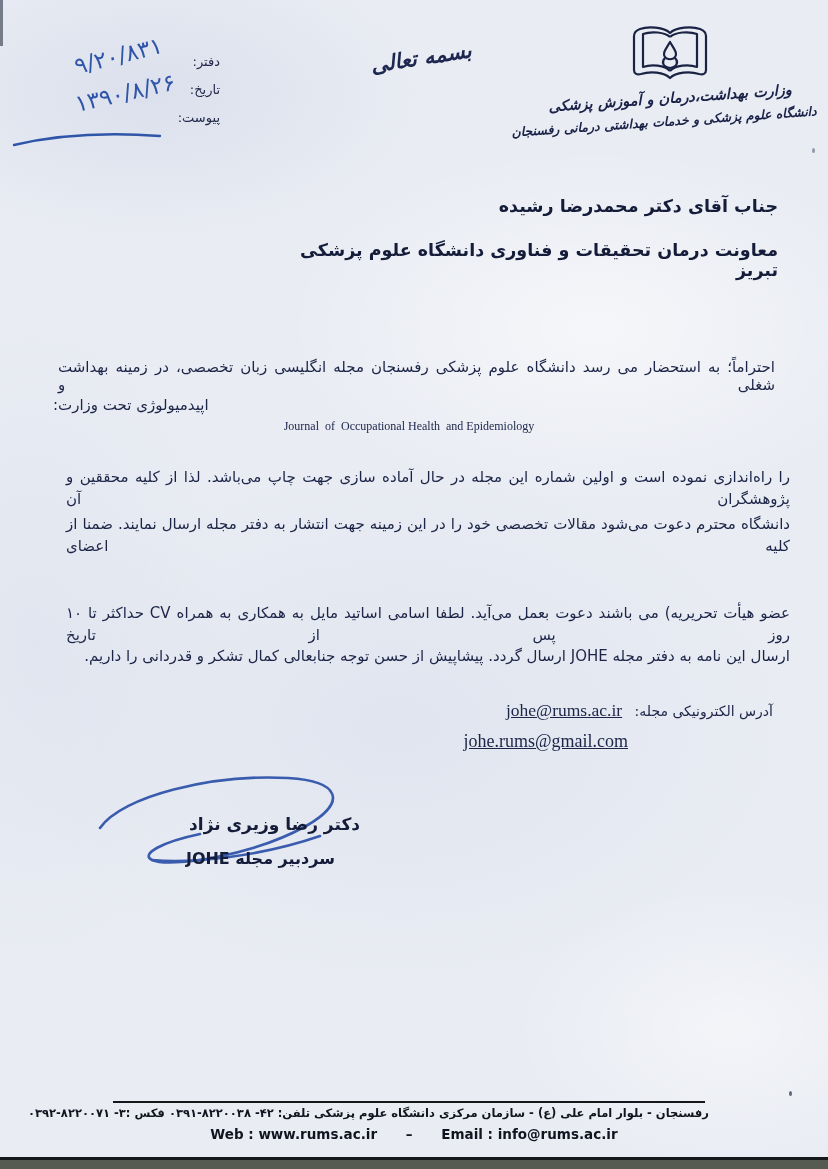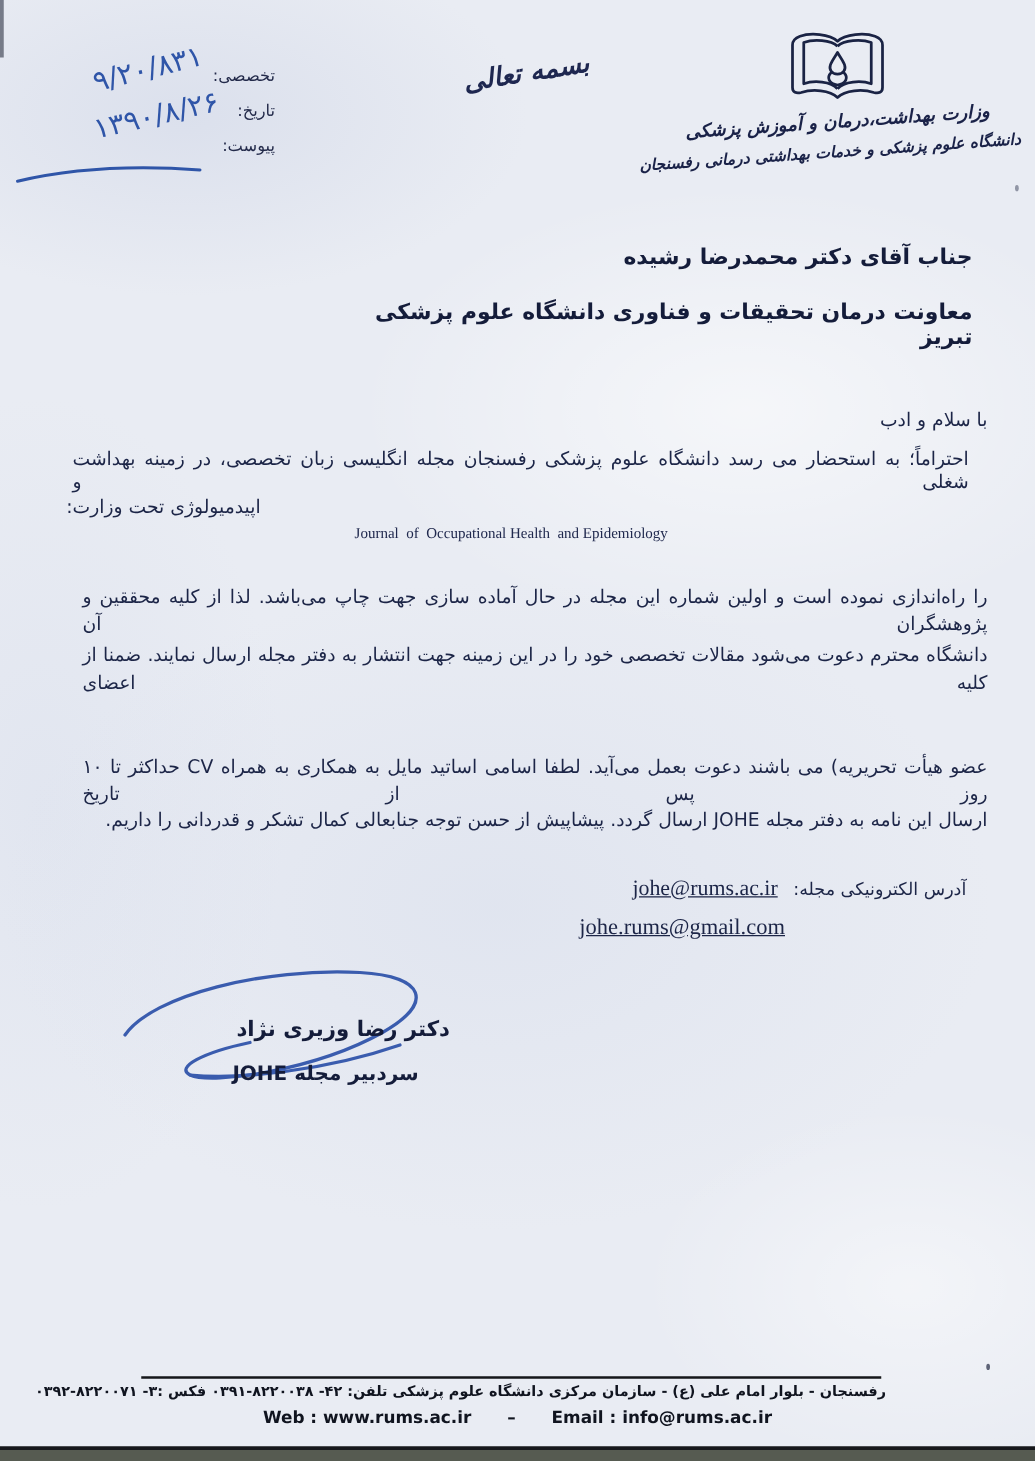--- a/index.html
+++ b/index.html
@@ -70,21 +70,21 @@
 </head>
 <body>
 
 <div class="paper">
 
   <div class="abs edge-left"></div>
   <div class="abs speck" style="left:789px;top:1091px;"></div>
   <div class="abs speck" style="left:812px;top:148px;opacity:.5;"></div>
 
   <div class="abs labels rtl">
-    <div>تخصصی:</div>
+    <div>دفتر:</div>
     <div>تاریخ:</div>
     <div>پیوست:</div>
   </div>
 
   <div class="abs hand1 pen rtl">۹/۲۰/۸۳۱</div>
   <div class="abs hand2 pen rtl">۱۳۹۰/۸/۲۶</div>
   <svg class="abs flourish" width="160" height="24" viewBox="0 0 160 24">
     <path d="M6,19 Q70,4 152,10" fill="none" stroke="#2f55a8" stroke-width="2.4" stroke-linecap="round"></path>
   </svg>
 
@@ -99,21 +99,20 @@
       <path d="M37,34 C33,38 35,43 42,44 C49,43 51,38 47,34"></path>
     </g>
   </svg>
 
   <div class="abs ministry1 rtl">وزارت بهداشت،درمان و آموزش پزشکی</div>
   <div class="abs ministry2 rtl">دانشگاه علوم پزشکی و خدمات بهداشتی درمانی رفسنجان</div>
 
   <div class="abs rcpt1 rtl">جناب آقای دکتر محمدرضا رشیده</div>
   <div class="abs rcpt2 rtl">معاونت درمان تحقیقات و فناوری دانشگاه علوم پزشکی تبریز</div>
 
-  <div class="abs salut rtl">با سلام و ادب</div>
   <div class="abs introl1 rtl">احتراماً؛ به استحضار می رسد دانشگاه علوم پزشکی رفسنجان مجله انگلیسی زبان تخصصی، در زمینه بهداشت شغلی و</div>
   <div class="abs introl2 rtl">اپیدمیولوژی تحت وزارت:</div>
 
   <div class="abs jtitle serif">Journal  of  Occupational Health  and Epidemiology</div>
 
   <div class="abs bline rtl just" style="top:466px;">را راه‌اندازی نموده است و اولین شماره این مجله در حال آماده سازی جهت چاپ می‌باشد. لذا از کلیه محققین و پژوهشگران آن</div>
   <div class="abs bline rtl just" style="top:513px;">دانشگاه محترم دعوت می‌شود مقالات تخصصی خود را در این زمینه جهت انتشار به دفتر مجله ارسال نمایند. ضمنا از کلیه اعضای</div>
   <div class="abs bline rtl just" style="top:602px;">عضو هیأت تحریریه) می باشند دعوت بعمل می‌آید. لطفا اسامی اساتید مایل به همکاری به همراه CV حداکثر تا ۱۰ روز پس از تاریخ</div>
   <div class="abs bline rtl ralign" style="top:645px;">ارسال این نامه به دفتر مجله JOHE ارسال گردد. پیشاپیش از حسن توجه جنابعالی کمال تشکر و قدردانی را داریم.</div>
 

